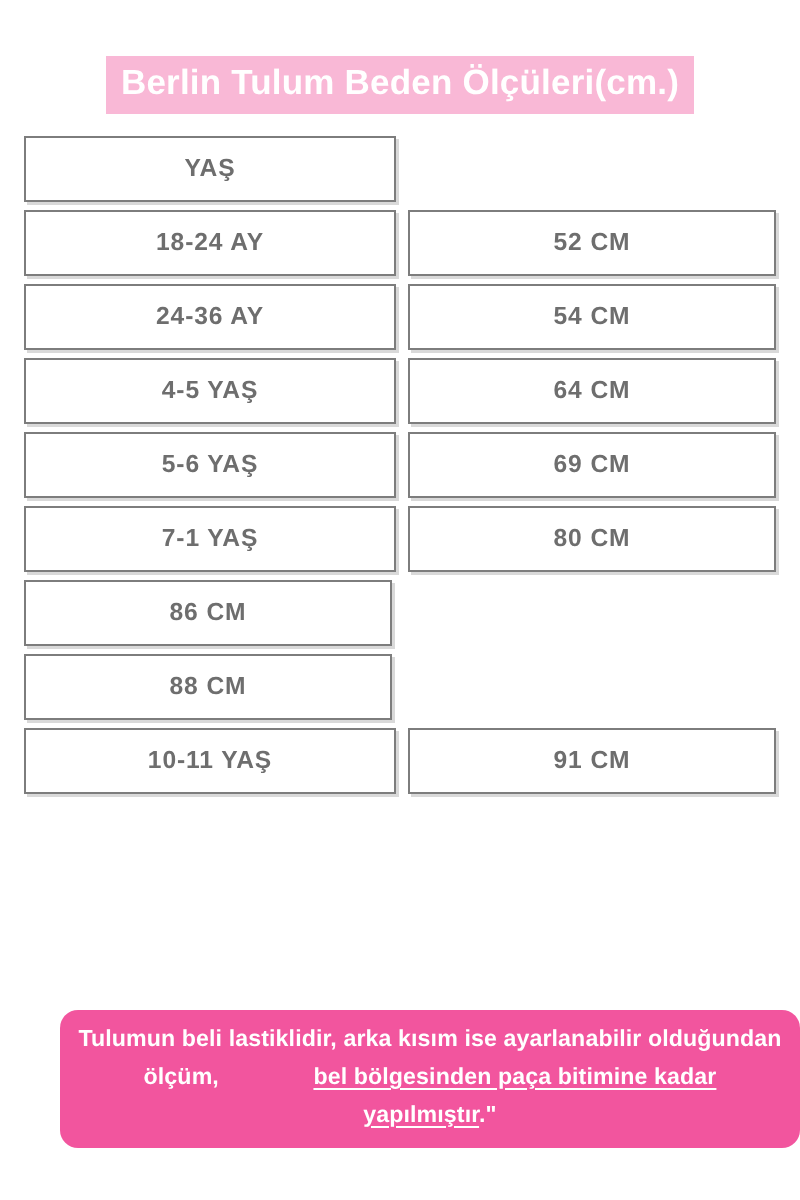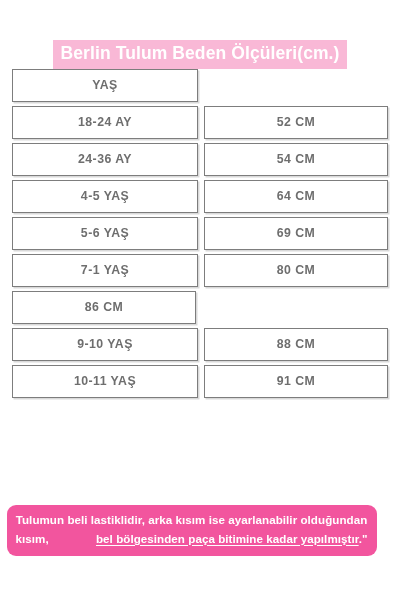--- a/index.html
+++ b/index.html
@@ -17,36 +17,37 @@
   .page {
     position: relative;
     width: 400px;
     height: 600px;
     box-sizing: border-box;
   }
 
   
   .title-wrap {
     text-align: center;
-    padding-top: 40px;
+    padding-top: 28px;
   }
   .title-highlight {
     display: inline-block;
     background: #f9b8d6;
     color: #ffffff;
     font-size: 17.5px;
     font-weight: bold;
     letter-spacing: 0.1px;
     line-height: 1.35;
     padding: 2px 7px 3px 7px;
     white-space: nowrap;
   }
 
   
   .size-table {
+    margin-top: 11px;
     padding: 0 12px;
     box-sizing: border-box;
   }
   .size-row {
     display: flex;
     gap: 6px;
     margin-bottom: 4px;
   }
   .cell {
     flex: 0 0 auto;
@@ -67,24 +68,24 @@
     width: 186px;
   }
   .cell-height {
     width: 184px;
   }
 
   
   .note-wrap {
     position: absolute;
     left: 0;
-    right: 17px;
+    right: 0;
     top: 505px;
     display: flex;
-    justify-content: center;
+    justify-content: flex-end;
   }
   .note {
     box-sizing: border-box;
     width: 370px;
     background: #f2559e;
     color: #ffffff;
     border-radius: 9px;
     padding: 6px 8px 7px 8px;
     text-align: center;
     font-size: 11.6px;
@@ -138,32 +139,31 @@
     <div class="size-row">
       <div class="cell cell-age">7-1 YAŞ</div>
       <div class="cell cell-height">80 CM</div>
     </div>
 
     <div class="size-row">
       <div class="cell cell-height">86 CM</div>
     </div>
 
     <div class="size-row">
-      <div class="cell cell-age">9-10 YAŞ</div>
       <div class="cell cell-height">88 CM</div>
     </div>
 
     <div class="size-row">
       <div class="cell cell-age">10-11 YAŞ</div>
       <div class="cell cell-height">91 CM</div>
     </div>
 
   </div>
 
   <div class="note-wrap">
     <div class="note">
       <span>Tulumun beli lastiklidir, arka kısım ise ayarlanabilir olduğundan</span>
       <br>
-      <span>kısım, </span><u>bel bölgesinden paça bitimine kadar yapılmıştır</u><span>."</span>
+      <span>ölçüm, </span><u>bel bölgesinden paça bitimine kadar yapılmıştır</u><span>."</span>
     </div>
   </div>
 
 </div>
 
 </body></html>

